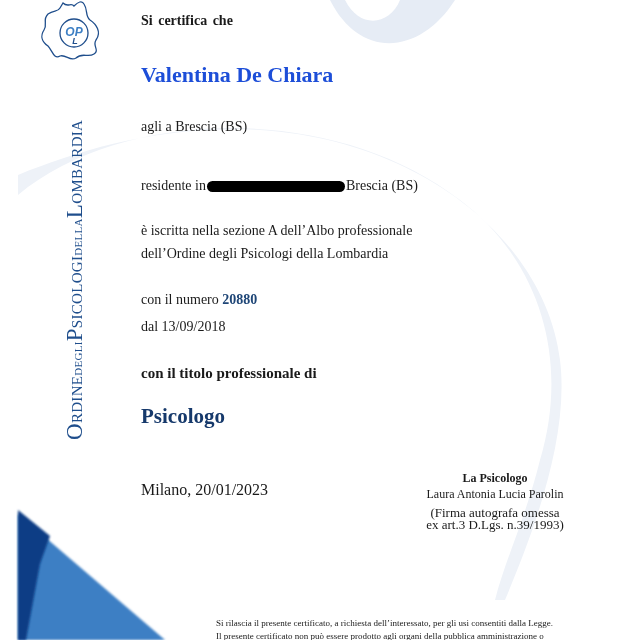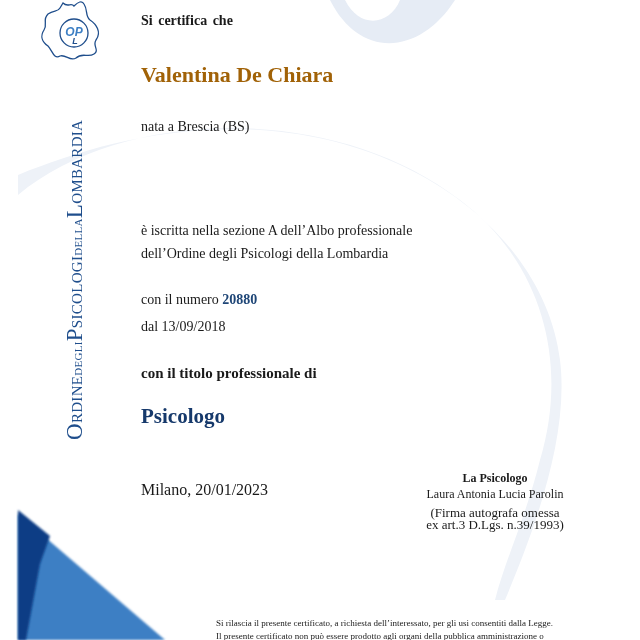--- a/index.html
+++ b/index.html
@@ -15,21 +15,21 @@
   .vertical-title {
     position: absolute; left: 62px; top: 440px;
     transform: rotate(-90deg); transform-origin: left top;
     white-space: nowrap; color: #1f4e8c; font-size: 15px; letter-spacing: 0.3px;
   }
   .vertical-title .big { font-size: 23px; }
   .vertical-title .small { font-size: 11px; }
   .corner { position: absolute; left: 0; bottom: 0; width: 220px; height: 160px; }
   .t { position: absolute; white-space: nowrap; text-align: center; }
   .intro { left: 141px; top: 13px; font-size: 14px; font-weight: bold; word-spacing: 2px; }
-  .name { left: 141px; top: 62px; font-size: 22px; font-weight: bold; color: #a16207; }
+  .name { left: 141px; top: 62px; font-size: 22px; font-weight: bold; color: #1d4ed8; }
   .body14 { font-size: 14px; }
   .blue { color: #1f4677; font-weight: bold; }
   .redact {
     display: inline-block; width: 138px; height: 11px; background: #000;
     border-radius: 6px; vertical-align: middle; margin: 0 1px;
   }
   .title-label { left: 141px; top: 365px; font-size: 15px; font-weight: bold; }
   .profession { left: 141px; top: 404px; font-size: 21px; font-weight: bold; color: #16396b; }
   .place-date { left: 141px; top: 481px; font-size: 16px; }
   .signature { position: absolute; left: 400px; top: 470px; width: 190px; text-align: center; }
@@ -55,21 +55,24 @@
     <text x="37" y="44" text-anchor="middle" font-family="Liberation Sans, sans-serif" font-style="italic" font-weight="bold" font-size="9" fill="#1f4e8c">L</text>
   </svg>
 
   <div class="vertical-title">
     <span class="big">O</span><span>RDINE</span><span class="small">DEGLI</span><span class="big">P</span><span>SICOLOGI</span><span class="small">DELLA</span><span class="big">L</span><span>OMBARDIA</span>
   </div>
 
   <div class="t intro">Si  certifica  che</div>
   <div class="t name">Valentina De Chiara</div>
 
-  <div class="t body14" style="left:141px;top:119px;">nata a Brescia (BS)</div>
+  <div class="t body14" style="left:141px;top:119px;">agli a Brescia (BS)</div>
+  <div class="t body14" style="left:141px;top:178px;">
+    <span>residente in</span><span class="redact"></span><span>Brescia (BS)</span>
+  </div>
 
   <div class="t body14" style="left:141px;top:223px;">è  iscritta  nella sezione A dell’Albo professionale</div>
   <div class="t body14" style="left:141px;top:246px;">dell’Ordine degli Psicologi  della Lombardia</div>
 
   <div class="t body14" style="left:141px;top:292px;">
     <span>con il numero</span>
     <span class="blue">20880</span>
   </div>
   <div class="t body14" style="left:141px;top:319px;">dal 13/09/2018</div>
 

